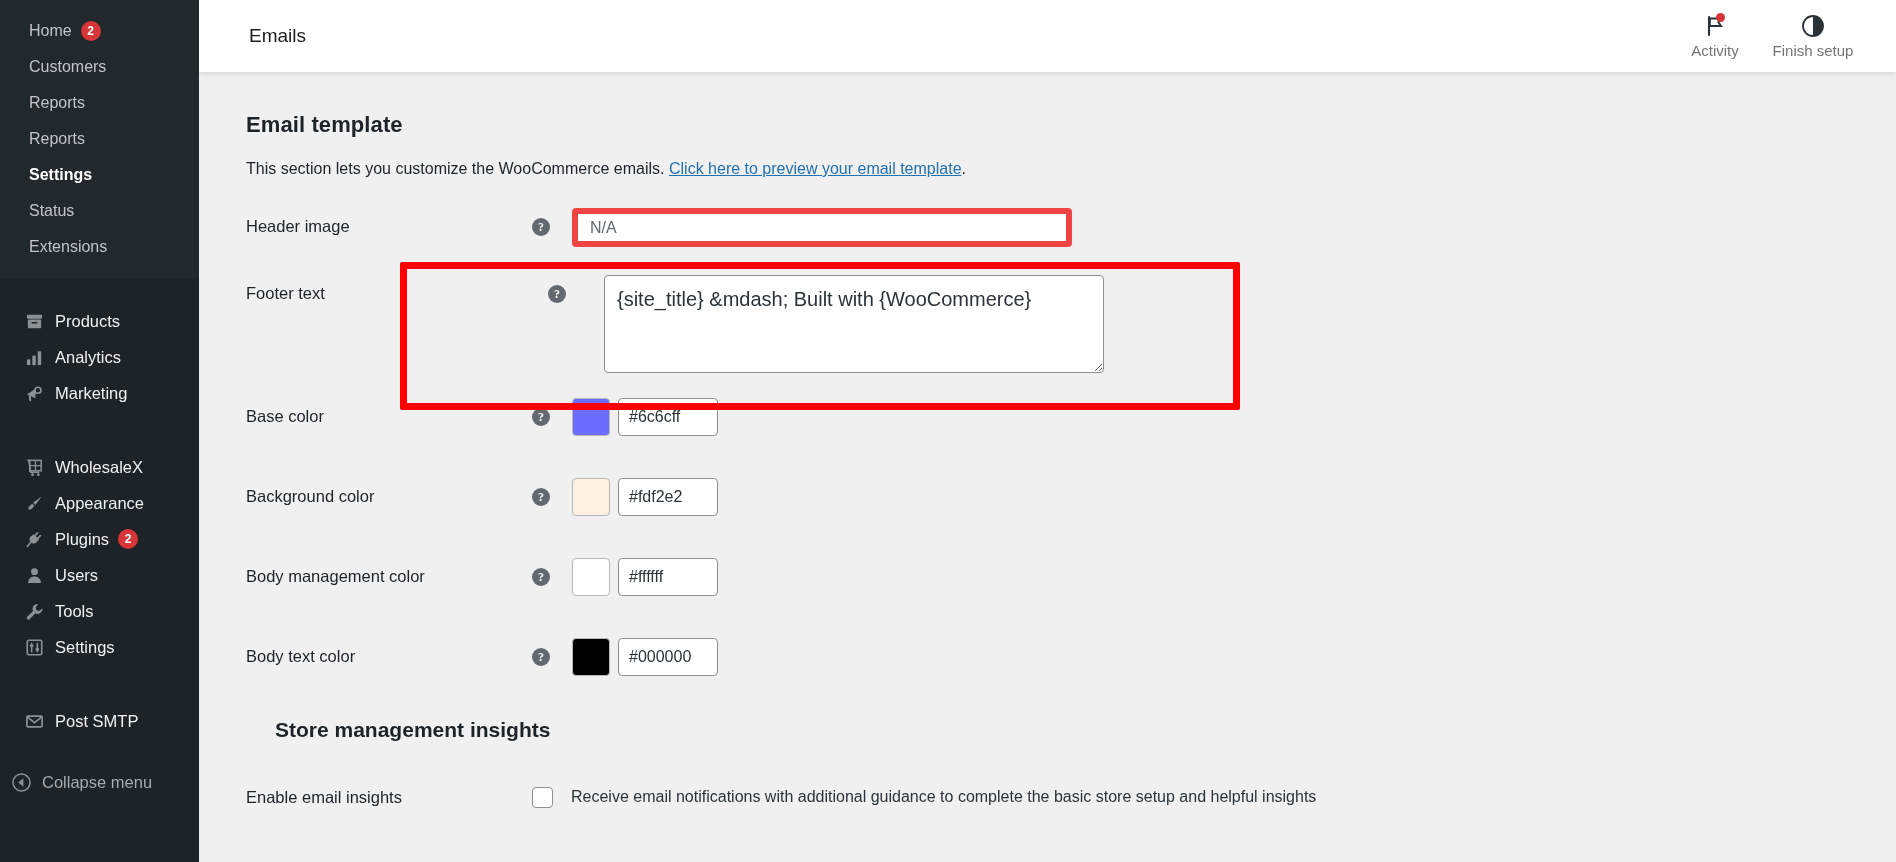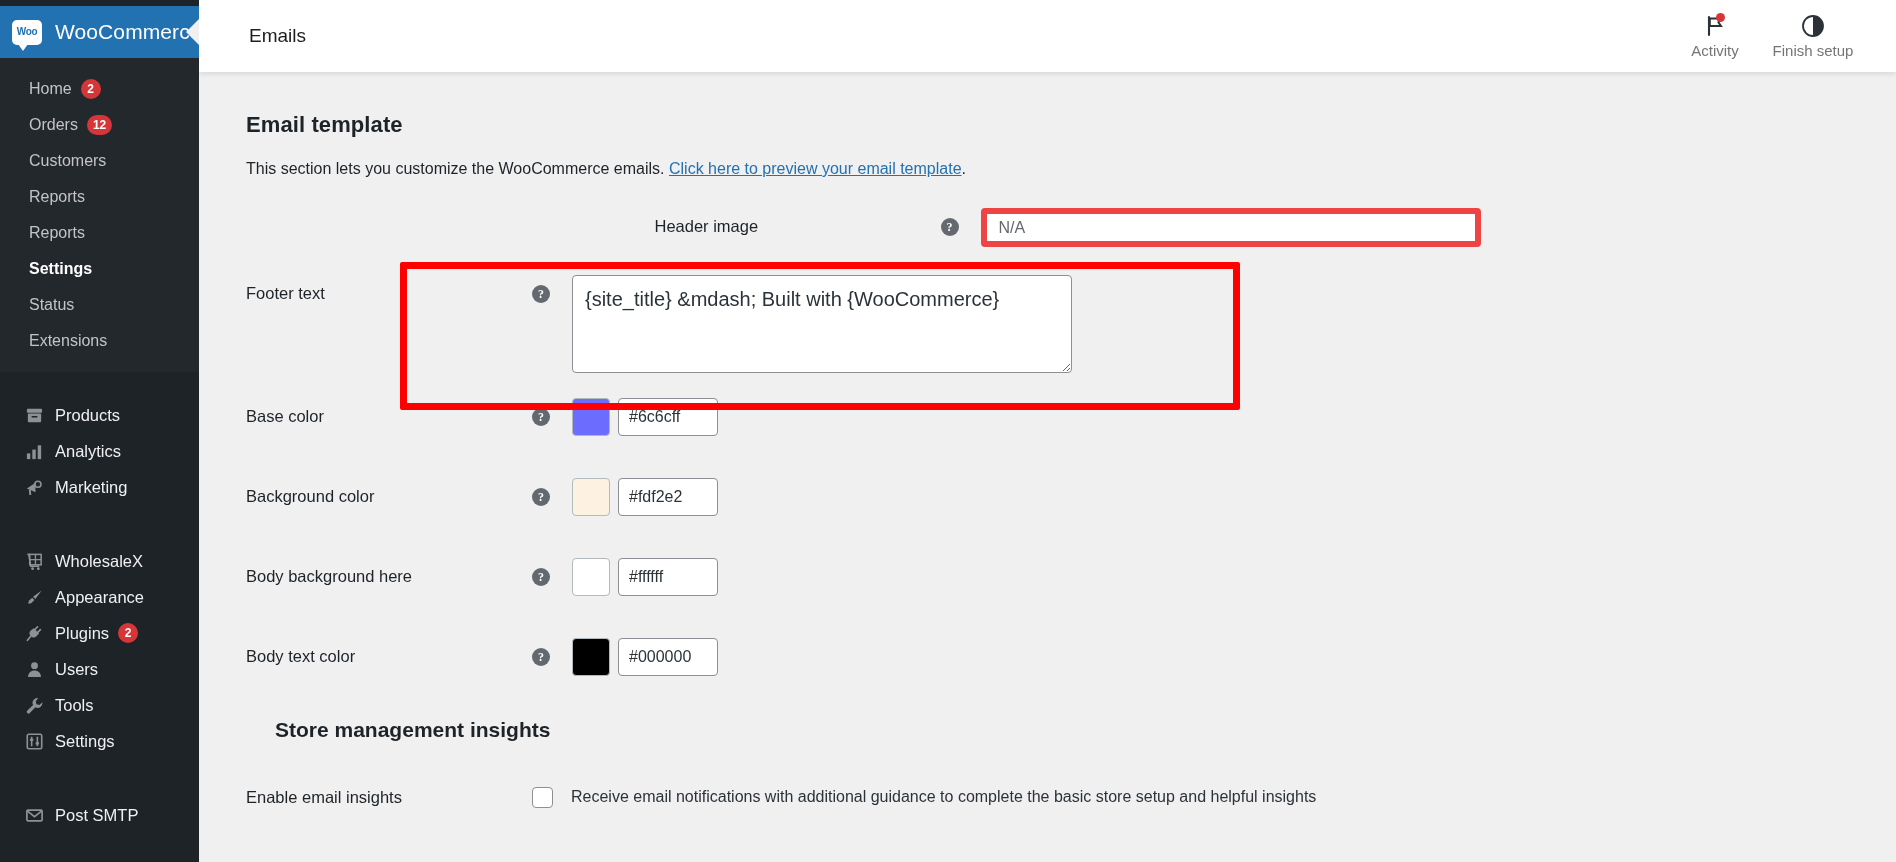--- a/index.html
+++ b/index.html
@@ -273,22 +273,22 @@
     left: 201px;
     top: 262px;
     width: 840px;
     height: 148px;
     border: 7px solid #ff0000;
     border-radius: 2px;
     pointer-events: none;
     z-index: 9;
   }
 
-  .row-header-image { margin-bottom: 27px; justify-content: center; }
-  .row-footer-text  { margin-bottom: 25px; }
+  .row-header-image { margin-bottom: 27px; }
+  .row-footer-text  { margin-bottom: 25px; gap: 16px; }
   .row-color        { margin-bottom: 40px; }
 
   h2.insights-title {
     font-size: 21px;
     font-weight: 600;
     color: #1d2327;
     margin-top: 22px;
     margin-bottom: 35px;
     margin-left: 29px;
   }
@@ -305,36 +305,25 @@
   }
   .cb-label { font-size: 16px; color: #2c3338; }
 </style>
 </head>
 <body>
 
 <div id="app">
 
   <div id="sidebar">
 
-    <div class="wc-brand" style="background: rgb(34, 113, 177);">
-      <div class="woo-logo">
-        <span>Woo</span>
-      </div>
-      <div class="brand-text">WooCommerce</div>
-      <div class="notch"></div>
-    </div>
 
     <div class="menu-group" id="woo-submenu">
         <div class="sub-item">
           <span>Home</span>
           <span class="badge" style="background: rgb(214, 54, 56);">2</span>
-        </div>
-        <div class="sub-item">
-          <span>Orders</span>
-          <span class="badge" style="background: rgb(214, 54, 56);">12</span>
         </div>
         <div class="sub-item">
           <span>Customers</span>
         </div>
         <div class="sub-item">
           <span>Reports</span>
         </div>
         <div class="sub-item">
           <span>Reports</span>
         </div>
@@ -536,21 +525,21 @@
       <div class="field-row row-color">
         <div class="field-label">Background color</div>
         <div class="help-icon">?</div>
         <div class="field-ctrl">
           <div class="color-swatch" style="background: rgb(253, 242, 226);"></div>
           <input class="color-input" type="text" value="#fdf2e2" style="">
         </div>
       </div>
 
       <div class="field-row row-color">
-        <div class="field-label">Body background here</div>
+        <div class="field-label">Body management color</div>
         <div class="help-icon">?</div>
         <div class="field-ctrl">
           <div class="color-swatch" style="background: rgb(255, 255, 255);"></div>
           <input class="color-input" type="text" value="#ffffff" style="">
         </div>
       </div>
 
       <div class="field-row row-color">
         <div class="field-label">Body text color</div>
         <div class="help-icon">?</div>

